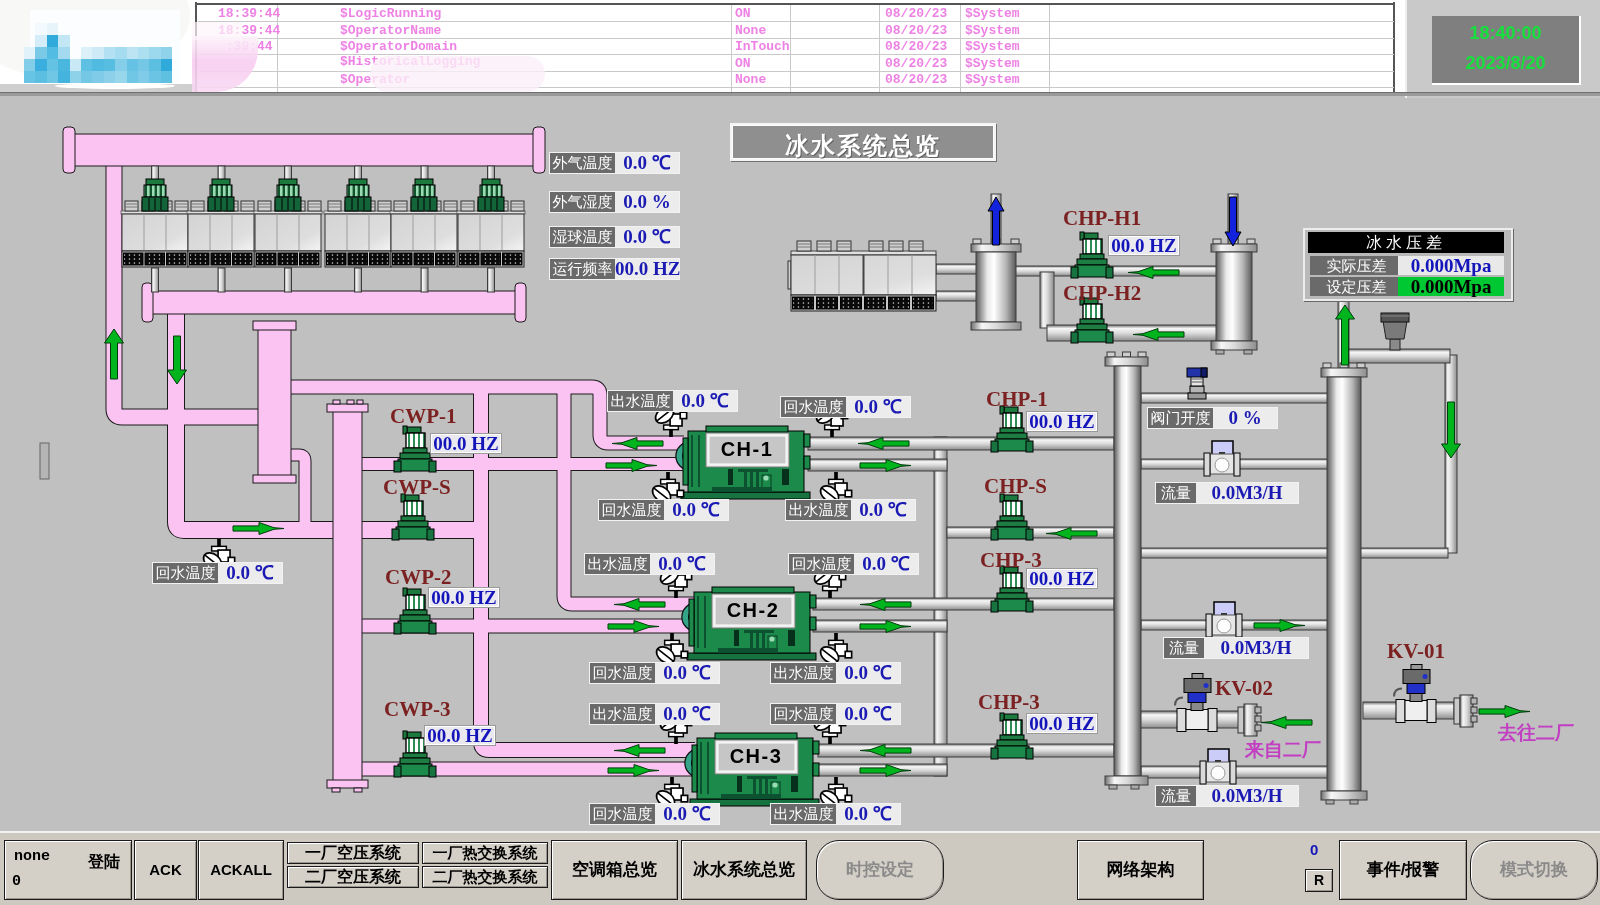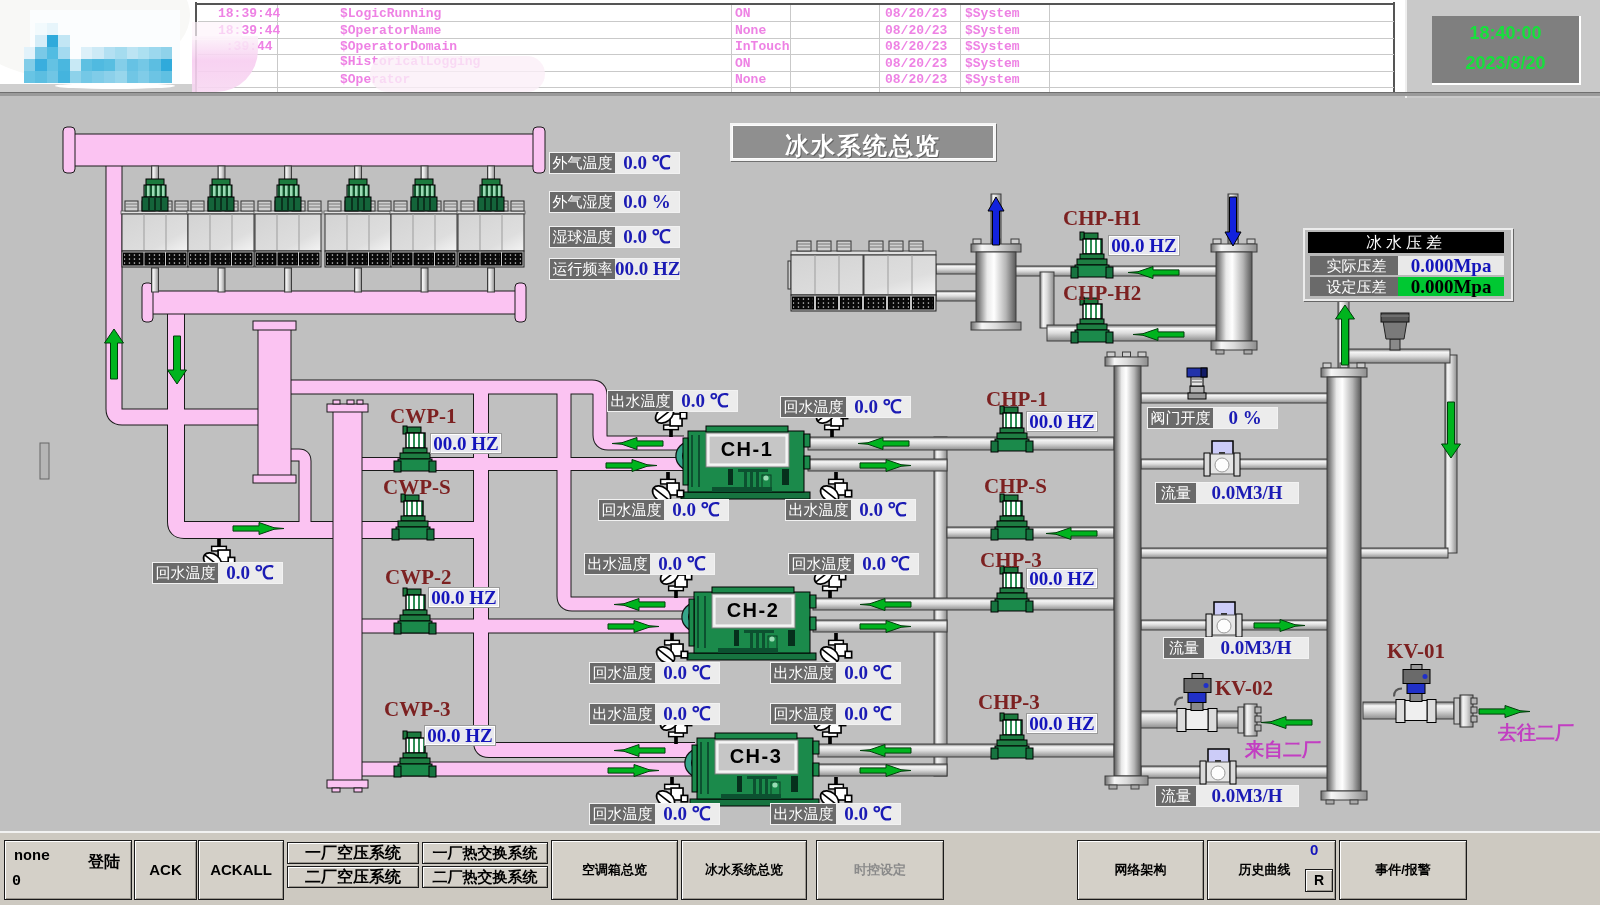--- a/index.html
+++ b/index.html
@@ -17,23 +17,23 @@
 .eq{position:absolute;color:#7c2121;font-family:"Liberation Serif",serif;font-weight:bold;font-size:21px;white-space:nowrap;line-height:20px;}
 .hz{position:absolute;height:17px;background:#e9e9ef;border:1px solid #fff;outline:1px solid #9a9a9a;color:#1414bb;font-family:"Liberation Serif",serif;font-weight:bold;font-size:19px;line-height:17px;text-align:center;}
 .mg{position:absolute;color:#c23ec2;font-weight:bold;font-size:19px;white-space:nowrap;}
 #title{position:absolute;left:730px;top:123px;width:262px;height:34px;background:#8f8f8f;border:2px solid #f5f5f5;box-shadow:1px 1px 0 #707070, inset 0 0 0 1px #fdfdfd;}
 #title div{margin-top:5px;text-align:center;color:#fff;font-size:24px;letter-spacing:2px;font-weight:bold;text-shadow:1px 1px 0 #606060;}
 #pp{position:absolute;left:1303px;top:228px;width:206px;height:69px;background:#b9b9b9;border:2px solid #ececec;box-shadow:1px 1px 0 #666;}
 #pp .t{position:absolute;left:3px;top:2px;width:196px;height:21px;background:#000;color:#fff;font-size:16px;letter-spacing:4px;text-align:center;line-height:21px;}
 #pp .k{position:absolute;left:5px;width:93px;height:19px;background:#6a6a6a;color:#fff;font-size:15px;text-align:center;line-height:19px;}
 #pp .v{position:absolute;left:93px;width:106px;height:19px;font-family:"Liberation Serif",serif;font-weight:bold;font-size:19px;text-align:center;line-height:19px;}
 #botbar{position:absolute;top:831px;left:0;width:1600px;height:74px;background:#cdc9c1;border-top:2px solid #f2f2f2;}
-.btn{position:absolute;top:7px;height:58px;background:#d4d0c8;border:1px solid #1a1a1a;box-shadow:inset 1px 1px 0 #ffffff, inset -1px -1px 0 #9a968e;color:#000;font-size:13px;font-weight:bold;text-align:center;line-height:58px;white-space:nowrap;}
+.btn{position:absolute;top:7px;height:58px;background:#d4d0c8;border:1px solid #1a1a1a;box-shadow:inset 1px 1px 0 #ffffff, inset -1px -1px 0 #9a968e;color:#000;font-size:17px;font-weight:bold;text-align:center;line-height:58px;white-space:nowrap;}
 .btn.half{height:20px;line-height:20px;font-size:16px;}
-.btn.dis{color:#8a8a8a;}
+.btn.dis{color:#8a8a8a;border-radius:23px;}
 </style>
 </head>
 <body>
 <div id="screen">
 <div id="topbar"></div>
 <div id="alarmtbl">
 <div class="gl" style="left:195px;top:2px;width:2px;height:90px;background:#555"></div>
 <div class="gl" style="left:195px;top:3px;width:1200px;height:2px;background:#555"></div>
 <div class="gl" style="left:1393px;top:2px;width:2px;height:90px;background:#555"></div>
 <div class="gl" style="left:277px;top:5px;width:1px;height:87px"></div>
@@ -986,17 +986,17 @@
       <div class="btn " style="left:134px;width:61px; font-size:15px">ACK</div>
       <div class="btn " style="left:198px;width:84px;font-size:15px">ACKALL</div>
       <div class="btn half" style="left:287px;width:130px;top:9px">一厂空压系统</div>
       <div class="btn half" style="left:287px;width:130px;top:33px">二厂空压系统</div>
       <div class="btn half" style="left:422px;width:124px;top:9px;font-size:15px">一厂热交换系统</div>
       <div class="btn half" style="left:422px;width:124px;top:33px;font-size:15px">二厂热交换系统</div>
       <div class="btn " style="left:551px;width:125px;">空调箱总览</div>
       <div class="btn " style="left:681px;width:124px;">冰水系统总览</div>
       <div class="btn dis" style="left:816px;width:126px;">时控设定</div>
       <div class="btn " style="left:1077px;width:125px;">网络架构</div>
-      <div class="btn " style="left:1207px;width:127px; text-indent:-14px">历史曲线</div>
       <div style="position:absolute;left:1310px;top:8px;color:#1414bb;font-size:15px;font-weight:bold">0</div>
       <div class="btn" style="left:1305px;top:36px;width:26px;height:21px;line-height:21px;font-size:14px">R</div>
       <div class="btn " style="left:1339px;width:126px;">事件/报警</div>
+      <div class="btn dis" style="left:1470px;width:126px;">模式切换</div>
     </div>
 </div>
 </body></html>

